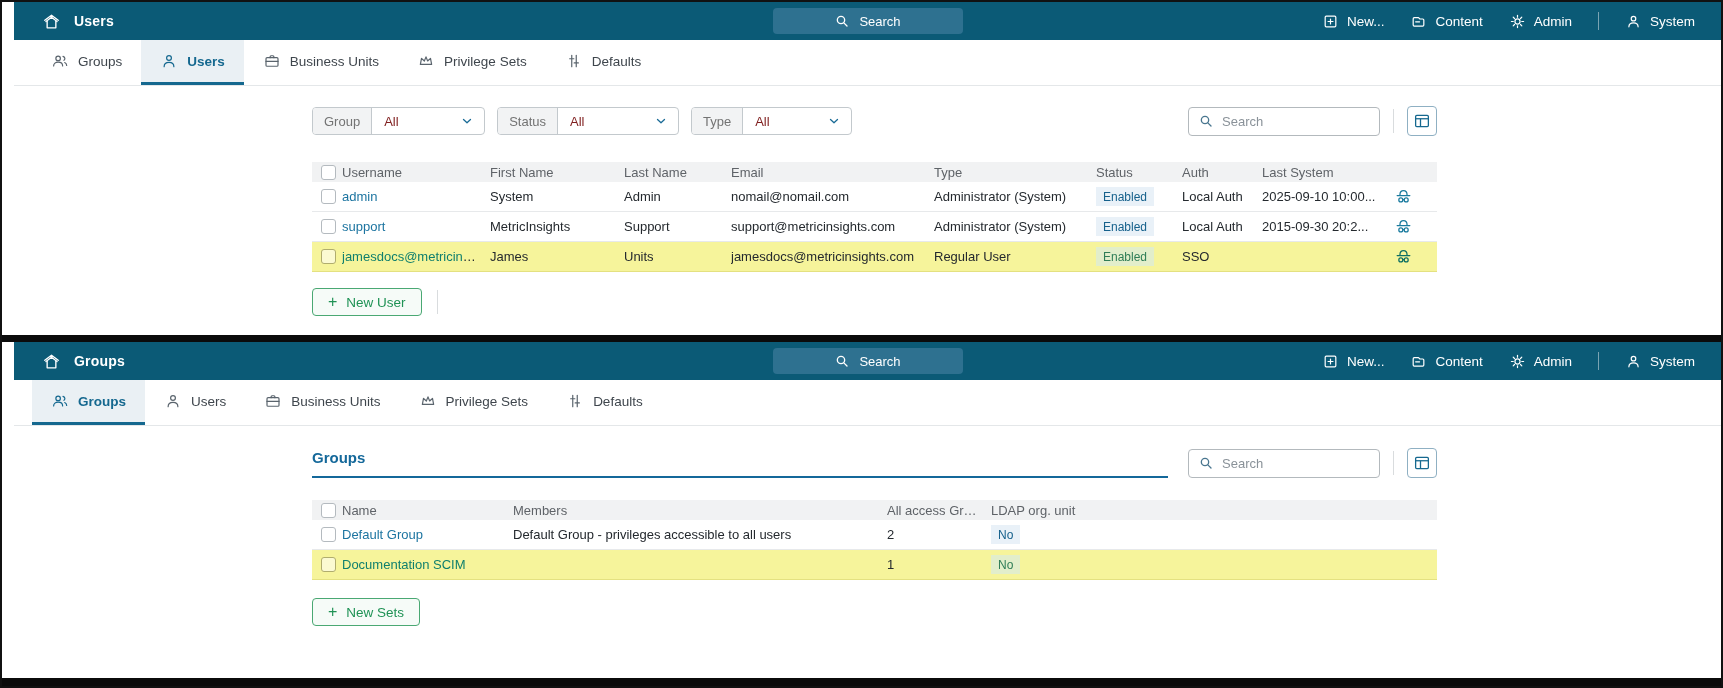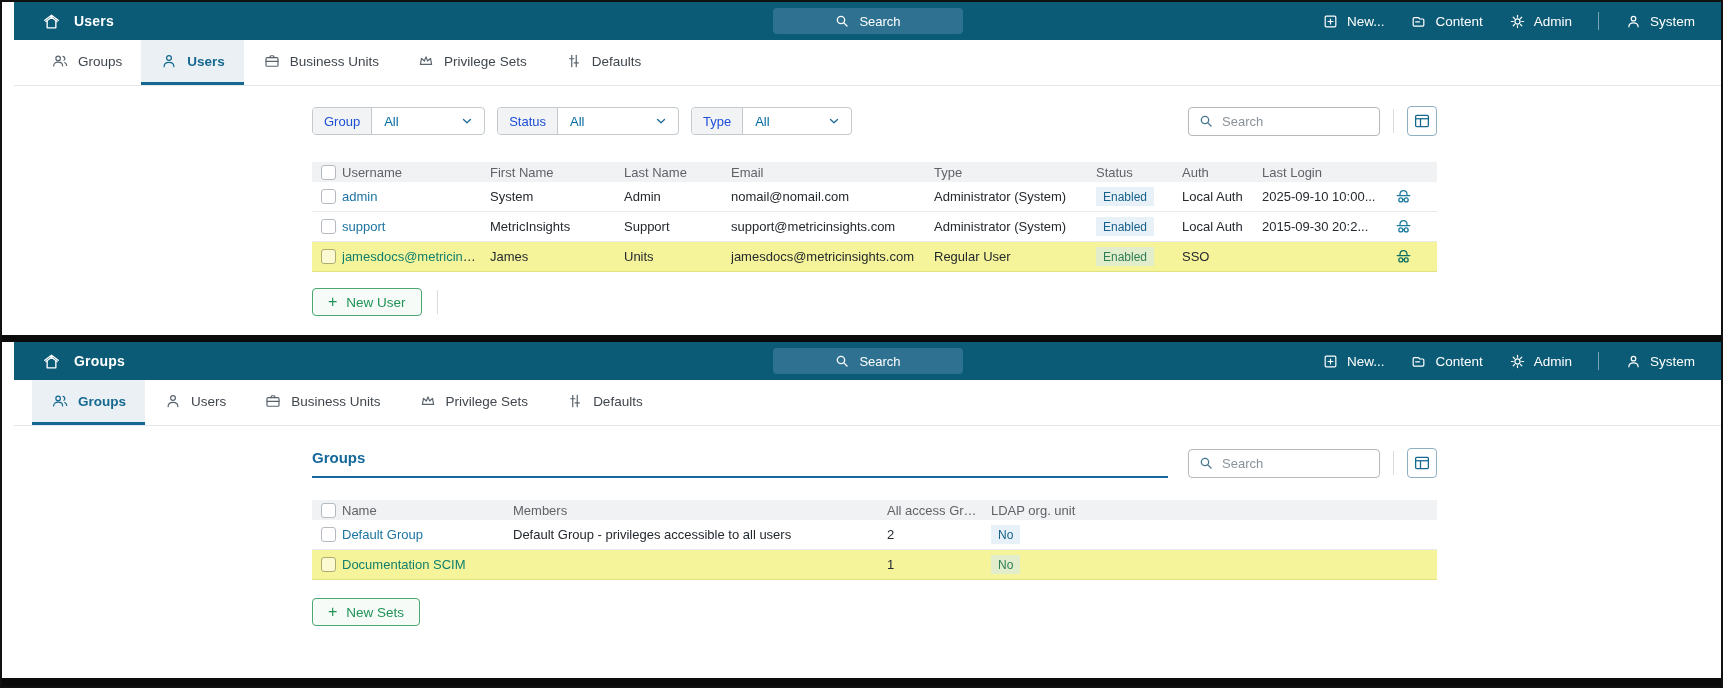--- a/index.html
+++ b/index.html
@@ -50,25 +50,25 @@
   
   .content { width:1125px; margin-left:298px; }
 
   .toolbar-row { display:flex; align-items:center; margin-top:20px; height:30px; }
   .filters { display:flex; gap:12px; }
   .filter {
     display:flex; align-items:stretch; height:28px;
     border:1px solid #c3c9cd; border-radius:4px; overflow:hidden; background:#fff; cursor:pointer;
   }
   .filter .flabel {
-    background:#f2f3f4; color:#1d4ed8; font-size:13px;
+    background:#f2f3f4; color:#737373; font-size:13px;
     display:flex; align-items:center; padding:0 11px; border-right:1px solid #c3c9cd;
   }
   .filter .fvalue {
-    color:#0369a1; font-size:13px; display:flex; align-items:center;
+    color:#7f1d1d; font-size:13px; display:flex; align-items:center;
     padding:0 10px 0 12px; justify-content:space-between;
   }
   .filter .chev { color:#1a6b96; margin-left:auto; display:flex; }
   .f-group .fvalue { width:112px; }
   .f-status .fvalue { width:120px; }
   .f-type .fvalue { width:108px; }
 
   .search-area { margin-left:auto; display:flex; align-items:center; gap:13px; }
   .search-box {
     width:192px; height:29px; border:1px solid #b3b9bd; border-radius:4px;
@@ -321,21 +321,21 @@
           <div class="cell-check">
               <span class="checkbox"></span>
             </div>
           <div>Username</div>
           <div>First Name</div>
           <div>Last Name</div>
           <div>Email</div>
           <div>Type</div>
           <div>Status</div>
           <div>Auth</div>
-          <div>Last Login</div>
+          <div>Last System</div>
           <div></div>
         </div>
 
         <div class="trow users-grid">
           <div class="cell-check">
               <span class="checkbox"></span>
             </div>
           <div><a class="row-link">admin</a></div>
           <div>System</div>
           <div>Admin</div>

